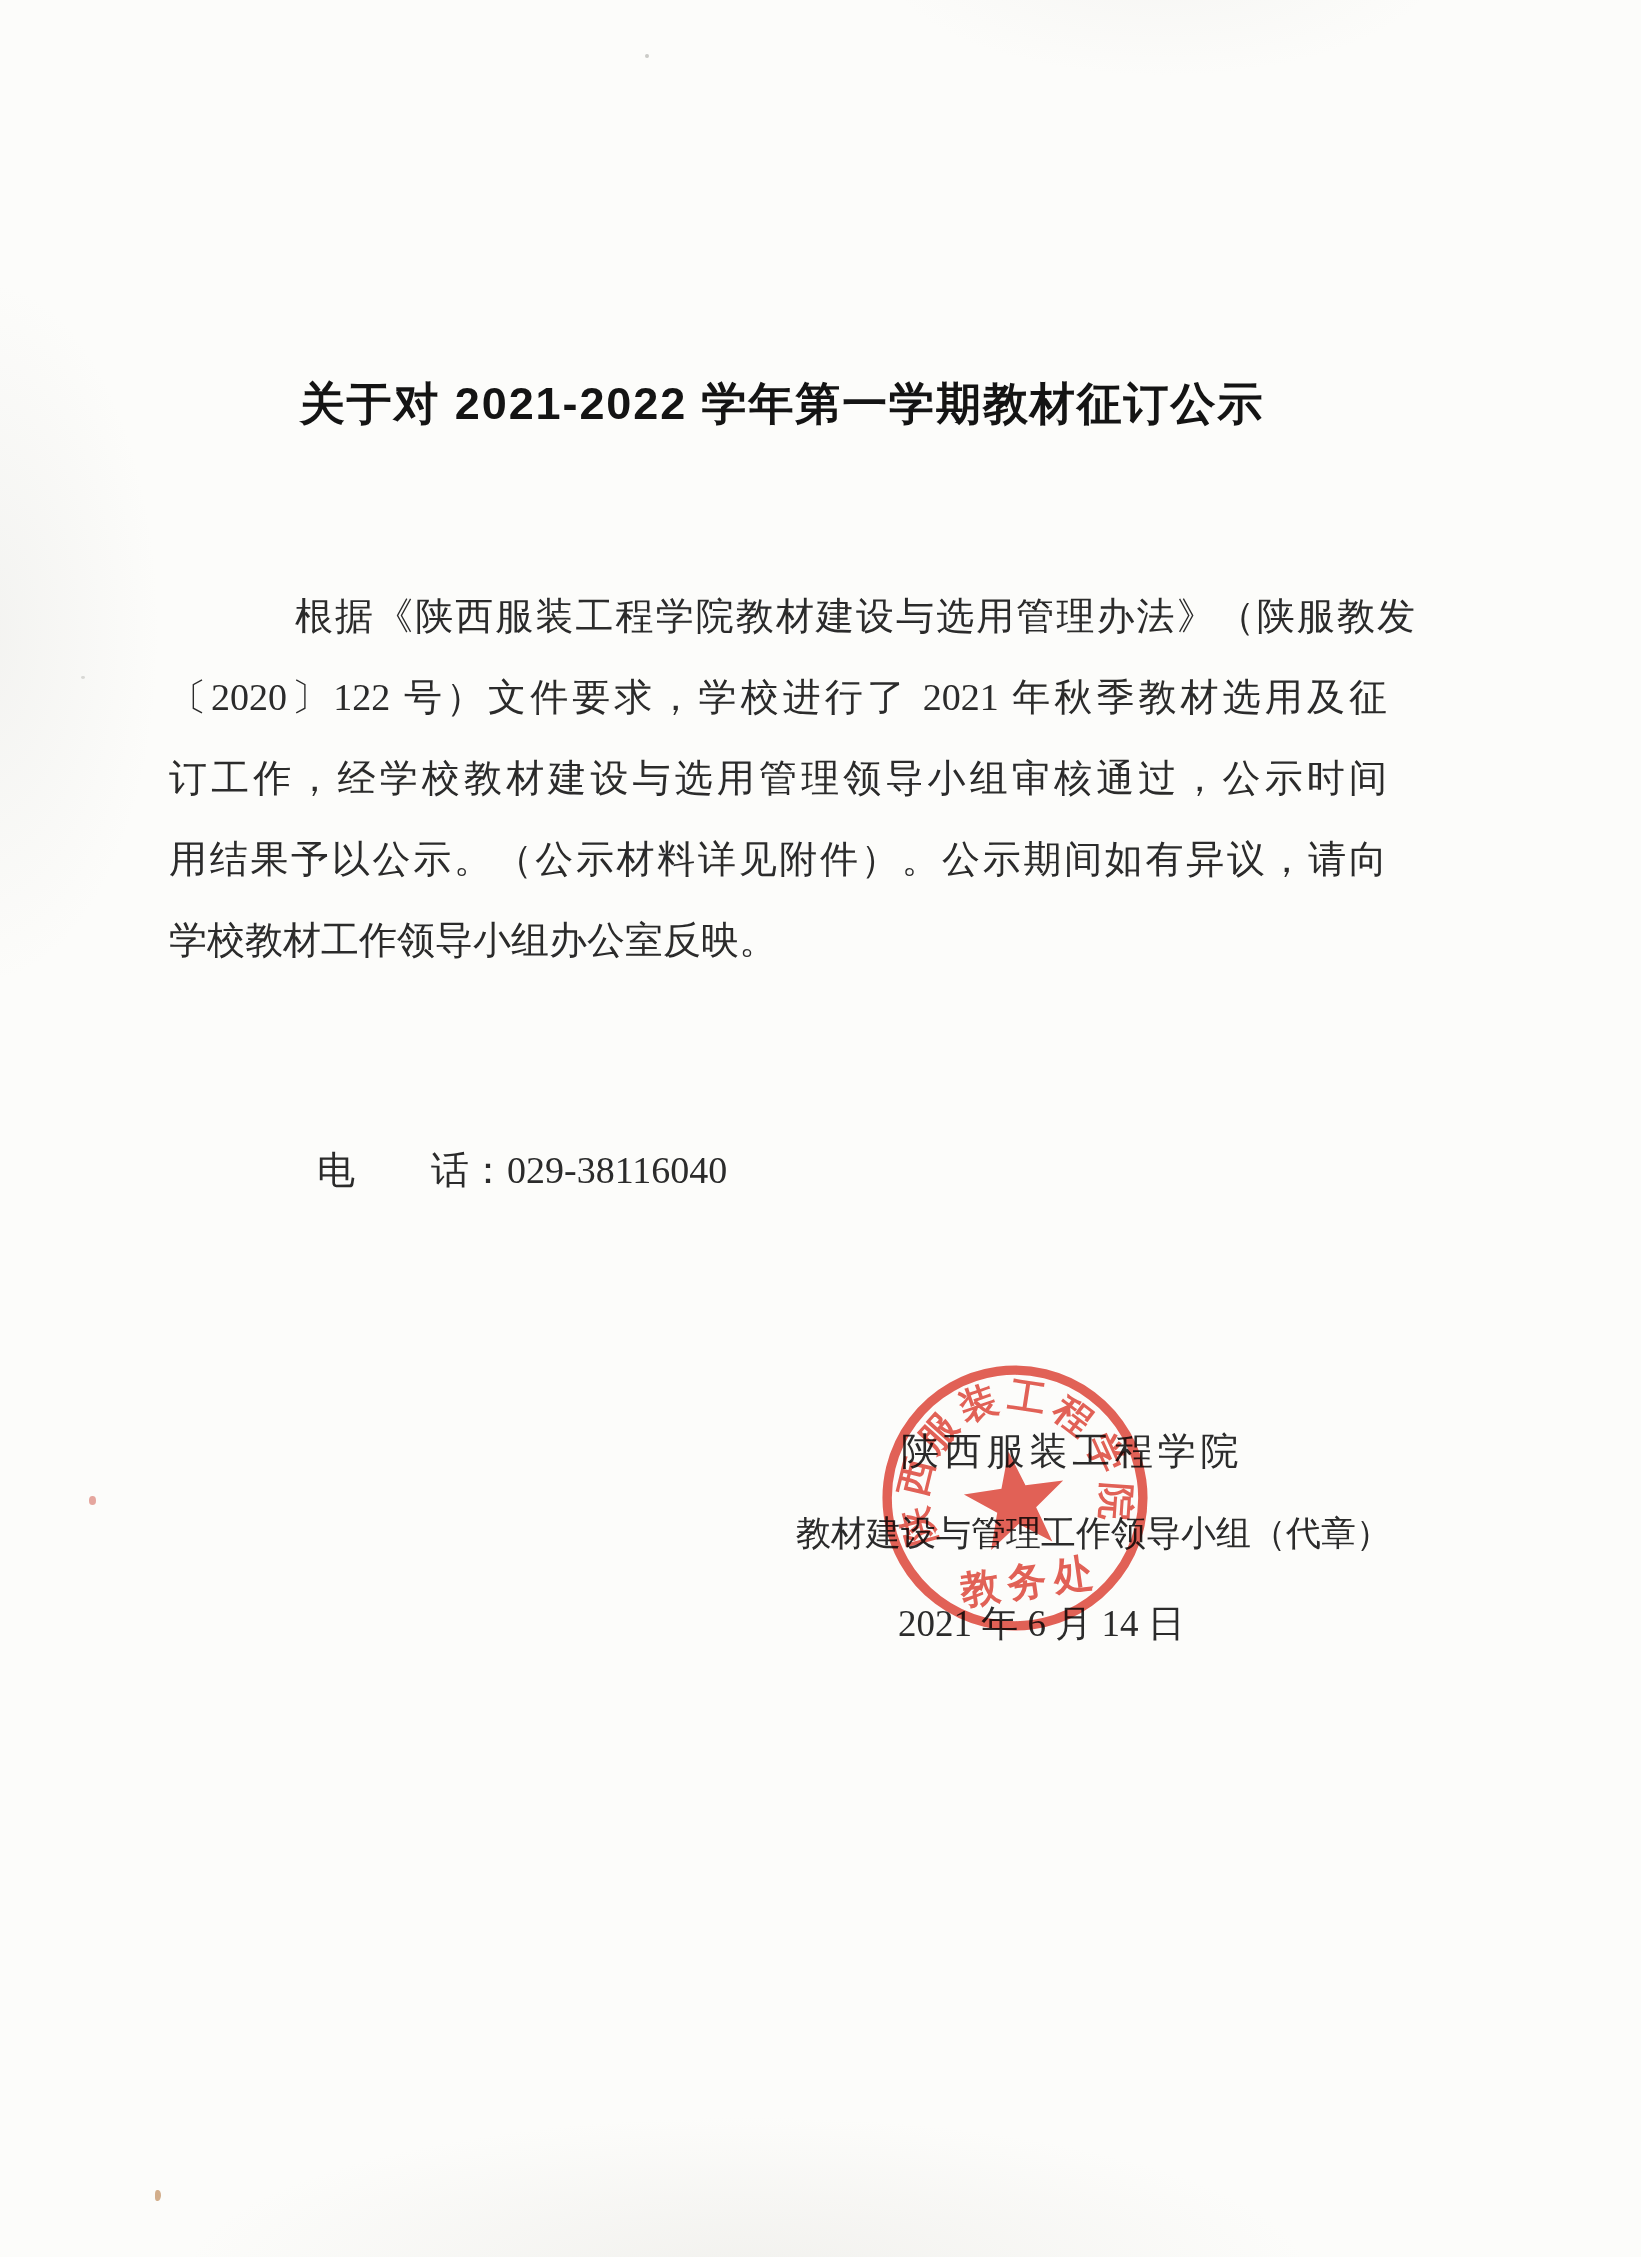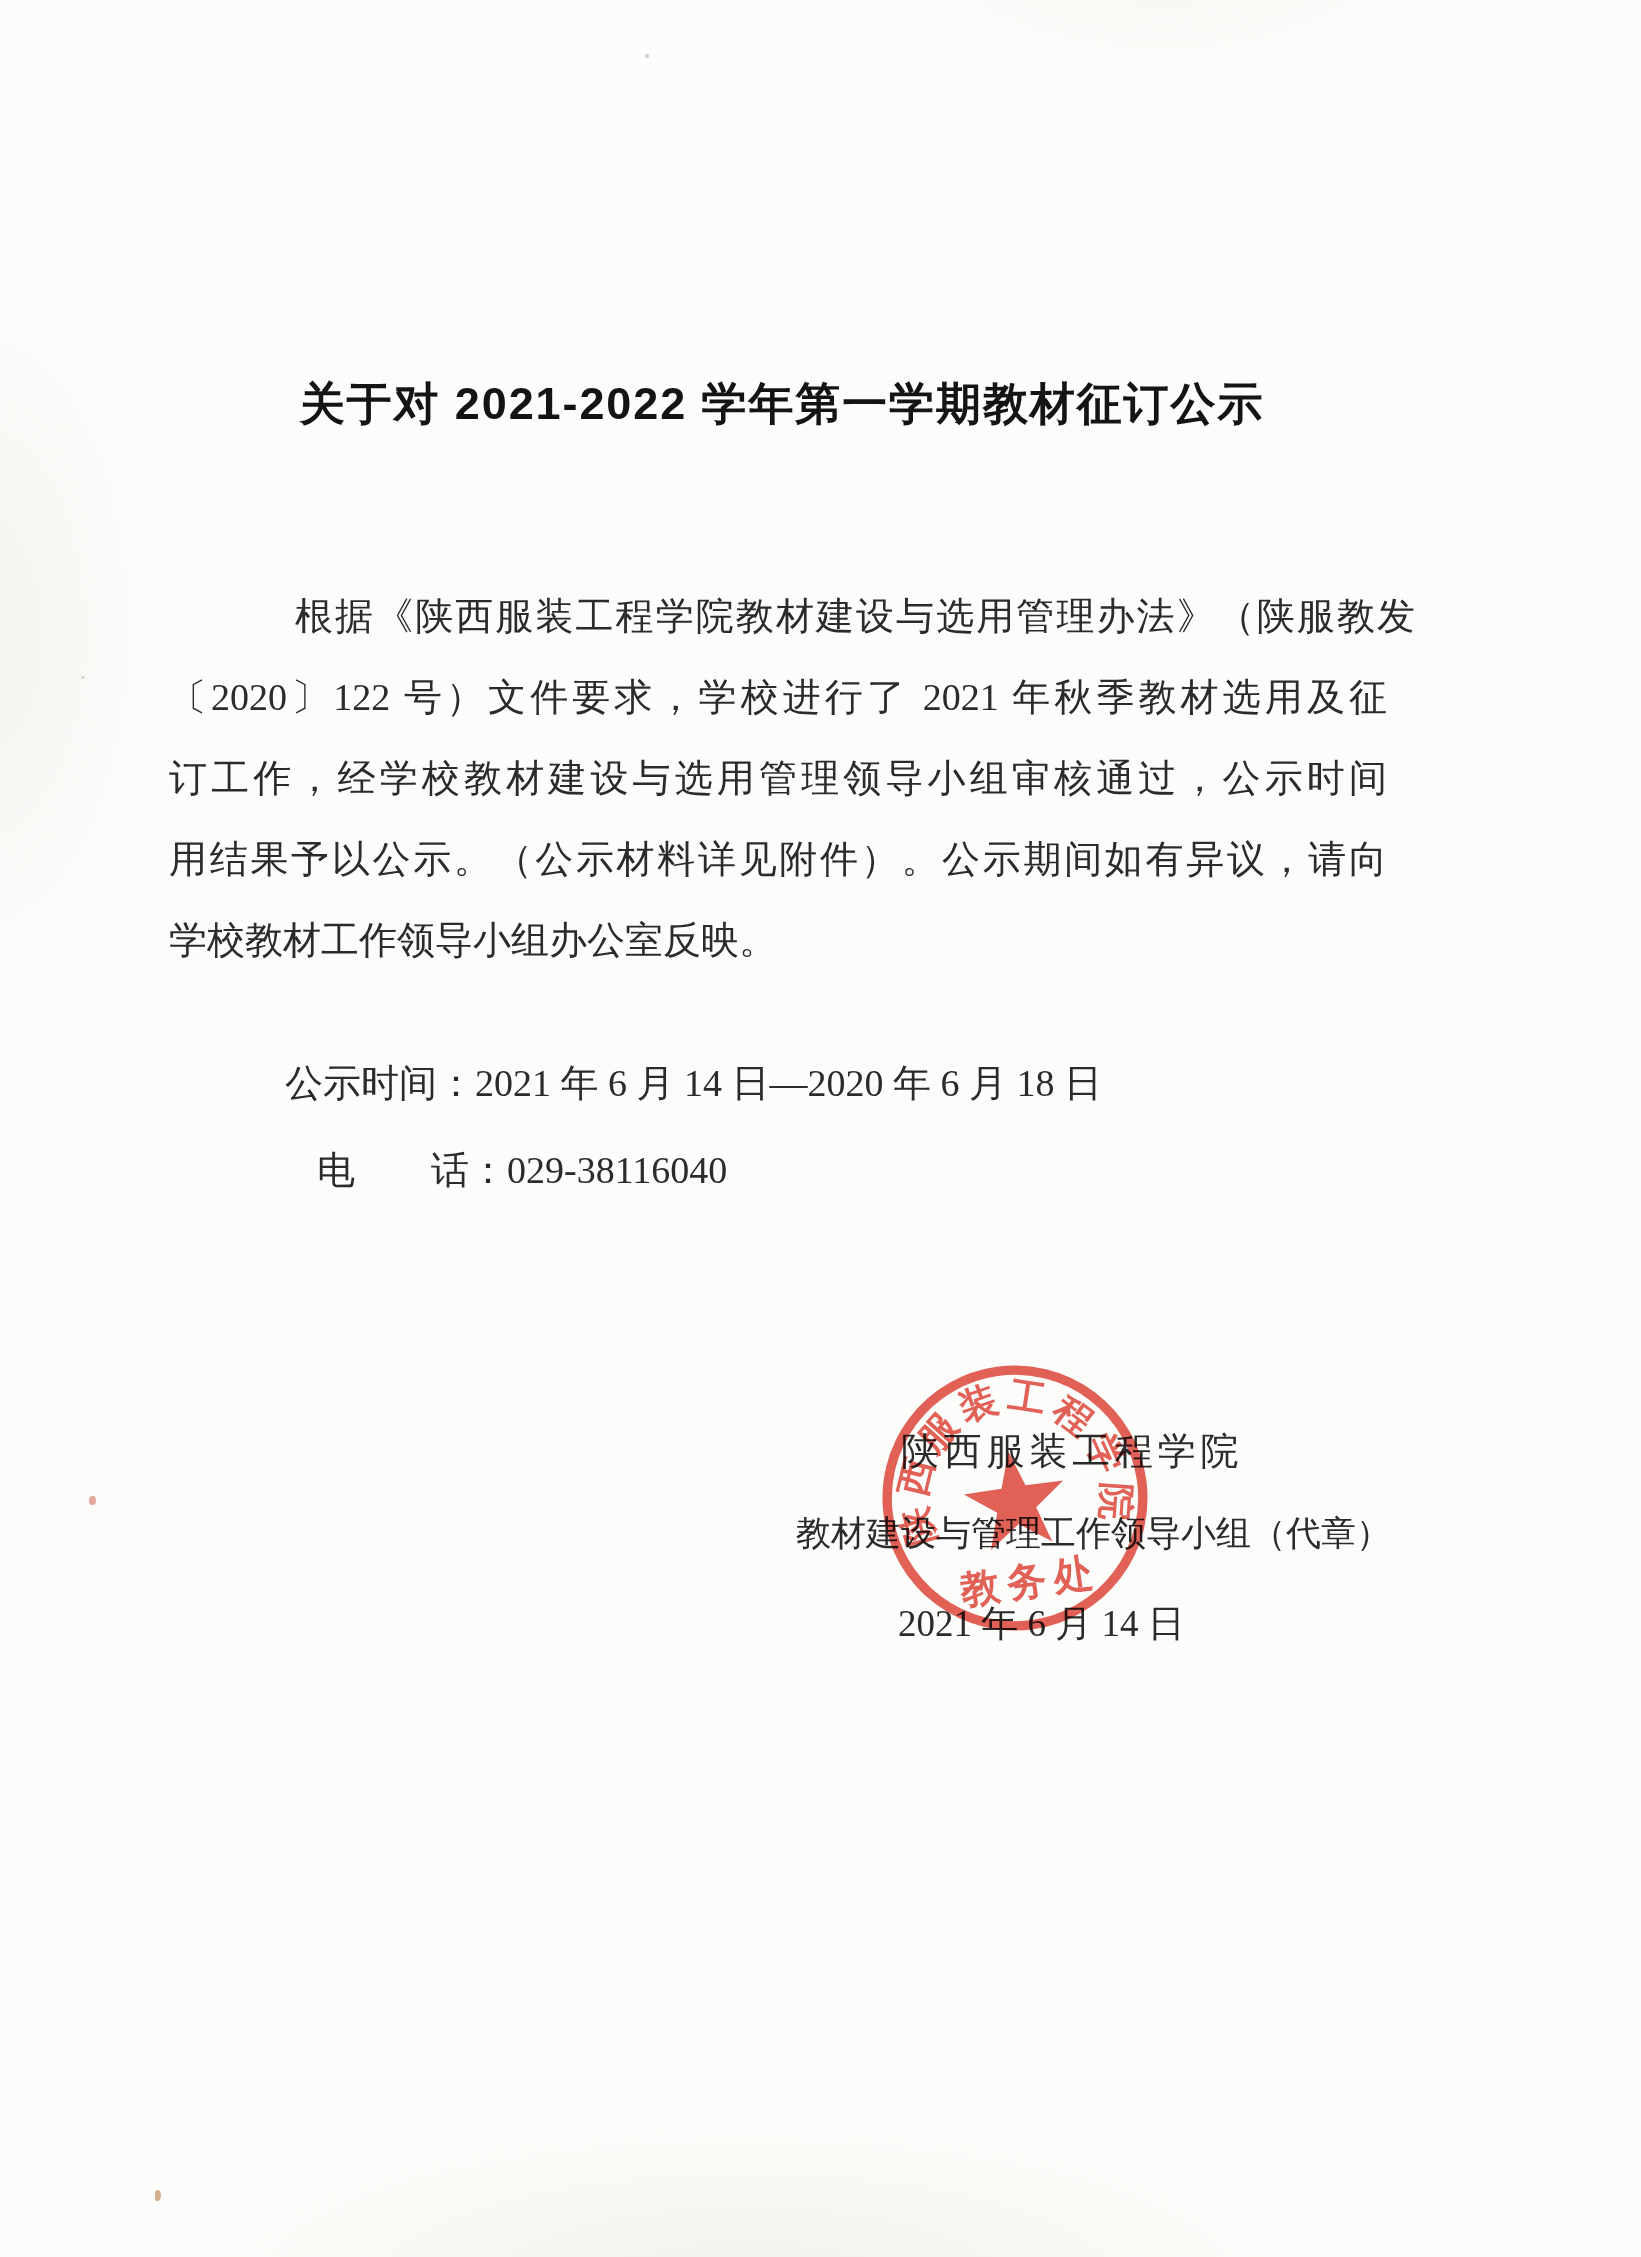--- a/index.html
+++ b/index.html
@@ -83,23 +83,20 @@
   <h1 class="doc-title">关于对 2021-2022 学年第一学期教材征订公示</h1>
 
   <div>
     <p class="para-line justified" style="left:267px;top:558px;width:1120px;margin-left:28px;">根据《陕西服装工程学院教材建设与选用管理办法》（陕服教发</p>
     <p class="para-line justified" style="left:169px;top:639px;width:1218px;">〔2020〕122 号）文件要求，学校进行了 2021 年秋季教材选用及征</p>
     <p class="para-line justified" style="left:169px;top:720px;width:1218px;">订工作，经学校教材建设与选用管理领导小组审核通过，公示时间</p>
     <p class="para-line justified" style="left:169px;top:801px;width:1218px;">用结果予以公示。（公示材料详见附件）。公示期间如有异议，请向</p>
     <p class="para-line" style="left:169px;top:882px;">学校教材工作领导小组办公室反映。</p>
   </div>
 
-  <div class="info-line" style="left:285px;top:1058px;">
-    <span>公示时间：</span><span>2021 年 6 月 14 日—2020 年 6 月 18 日</span>
-  </div>
 
   <div class="info-line" style="left:317px;top:1145px;">
     <span>电　　话：</span><span>029-38116040</span>
   </div>
 
   <div>
     <p class="sig-line" style="left:901px;top:1388px;font-size:38px;letter-spacing:4.8px;">陕西服装工程学院</p>
     <p class="sig-line" style="left:752px;top:1475px;font-size:35px;margin-left:44px;">教材建设与管理工作领导小组（代章）</p>
     <p class="sig-line" style="left:898px;top:1562px;font-size:37px;">2021 年 6 月 14 日</p>
   </div>

